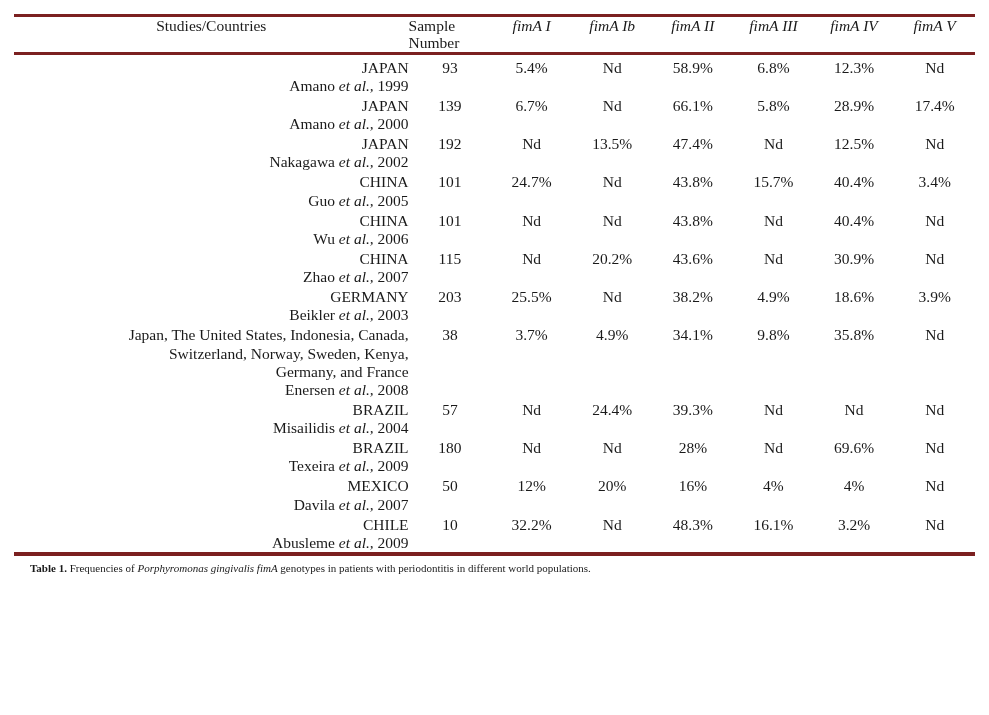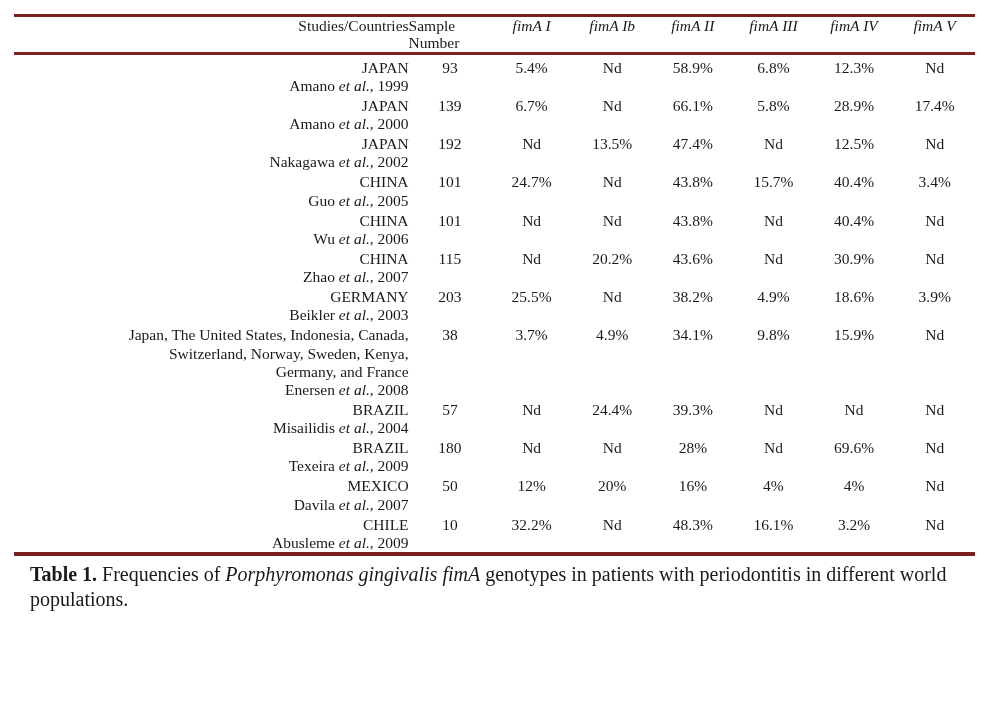--- a/index.html
+++ b/index.html
@@ -38,21 +38,21 @@
   table.genotype-table th,
   table.genotype-table td {
     padding: 0;
     vertical-align: top;
   }
   thead th {
     font-weight: normal;
     padding: 5px 0 6px 0;
   }
   th.col-study {
-    text-align: right;
+    text-align: center;
     padding-left: 18px;
     width: 372px;
   }
   th.col-sample {
     text-align: left;
     width: 78px;
     line-height: 1.12;
   }
   th.col-fim {
     text-align: center;
@@ -81,21 +81,21 @@
   .ref .etal {
     font-style: italic;
   }
   tbody tr.data-row > td {
     padding-top: 2px;
   }
   tbody tr.data-row:first-child > td {
     padding-top: 4px;
   }
   .caption {
-    font-size: 20px;
+    font-size: 11px;
     line-height: 1.25;
     padding: 6px 14px 0 16px;
     box-sizing: border-box;
   }
   .caption .label {
     font-weight: bold;
   }
   .caption .ital {
     font-style: italic;
   }
@@ -235,21 +235,21 @@
             <span class="country">Japan, The United States, Indonesia, Canada,
 Switzerland, Norway, Sweden, Kenya,
 Germany, and France</span>
             <span class="ref"><span>Enersen </span><span class="etal">et al.,</span><span> 2008</span></span>
           </td>
           <td class="num">38</td>
           <td class="num">3.7%</td>
           <td class="num">4.9%</td>
           <td class="num">34.1%</td>
           <td class="num">9.8%</td>
-          <td class="num">15.9%</td>
+          <td class="num">35.8%</td>
           <td class="num">Nd</td>
         </tr>
         <tr class="data-row">
           <td class="study">
             <span class="country">BRAZIL</span>
             <span class="ref"><span>Misailidis </span><span class="etal">et al.,</span><span> 2004</span></span>
           </td>
           <td class="num">57</td>
           <td class="num">Nd</td>
           <td class="num">24.4%</td>

